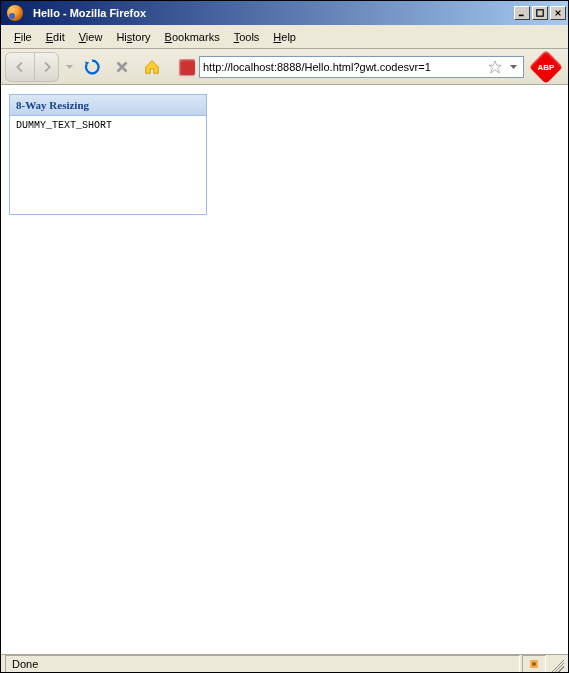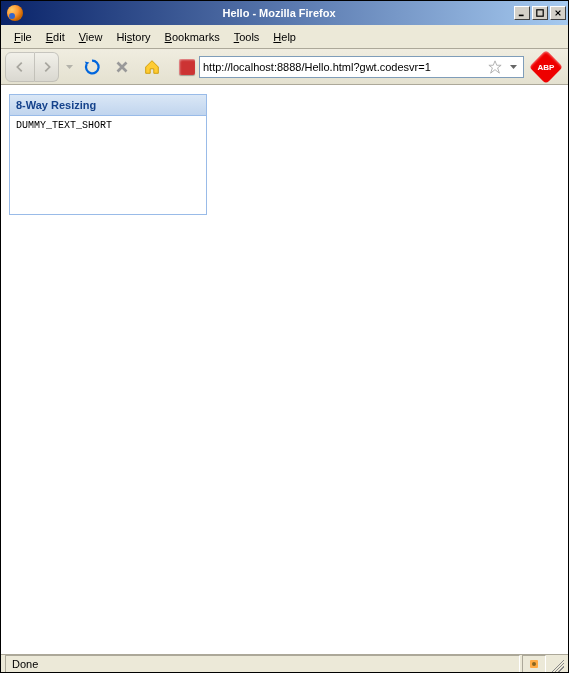--- a/index.html
+++ b/index.html
@@ -34,21 +34,21 @@
     .titlebar-icon::after {
       content: '';
       position: absolute;
       bottom: 2px;
       left: 2px;
       width: 6px;
       height: 6px;
       background: #3366cc;
       border-radius: 50%;
     }
-    .titlebar-text { flex: 1; margin-left: 17px; text-align: center; }
+    .titlebar-text { flex: 1; margin-left: 6px; }
     .window-controls { display: flex; gap: 2px; }
     .win-btn {
       width: 16px;
       height: 14px;
       background: #d4d0c8;
       border: 1px solid;
       border-color: #fff #404040 #404040 #fff;
       display: flex;
       align-items: center;
       justify-content: center;
@@ -191,20 +191,21 @@
       border: 1px solid #99bbe8;
       background: white;
     }
     .panel-header {
       background: linear-gradient(to bottom, #dae7f6, #c1d5ee);
       border-bottom: 1px solid #99bbe8;
       padding: 4px 6px;
       color: #15428b;
       font-weight: bold;
       font-size: 11px;
+      font-family: Liberation Serif, serif;
     }
     .panel-body {
       padding: 4px 6px;
       font-family: "Courier New", monospace;
       font-size: 10px;
       height: 98px;
     }
     
     
     .statusbar {

